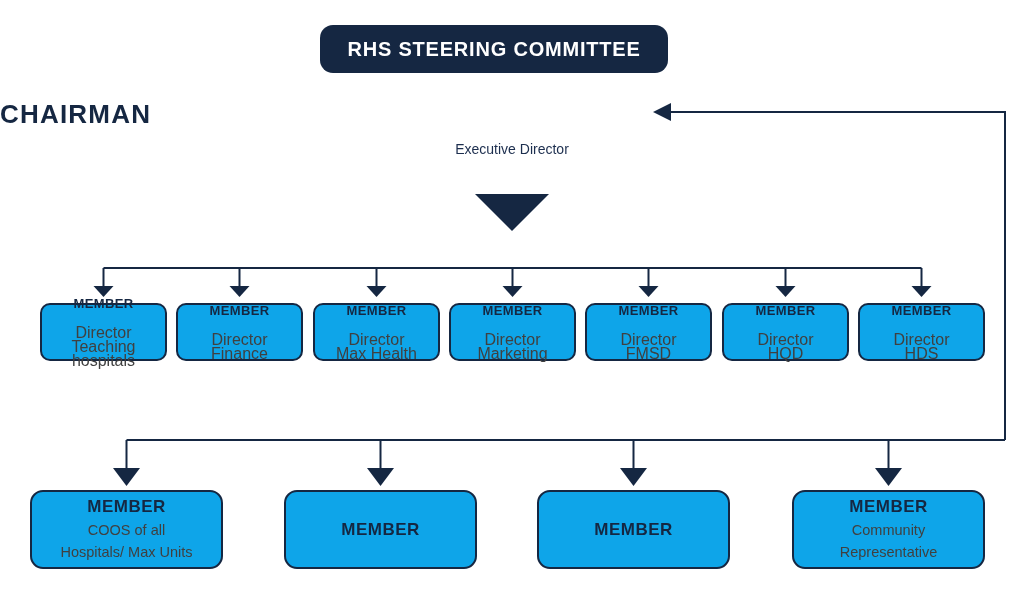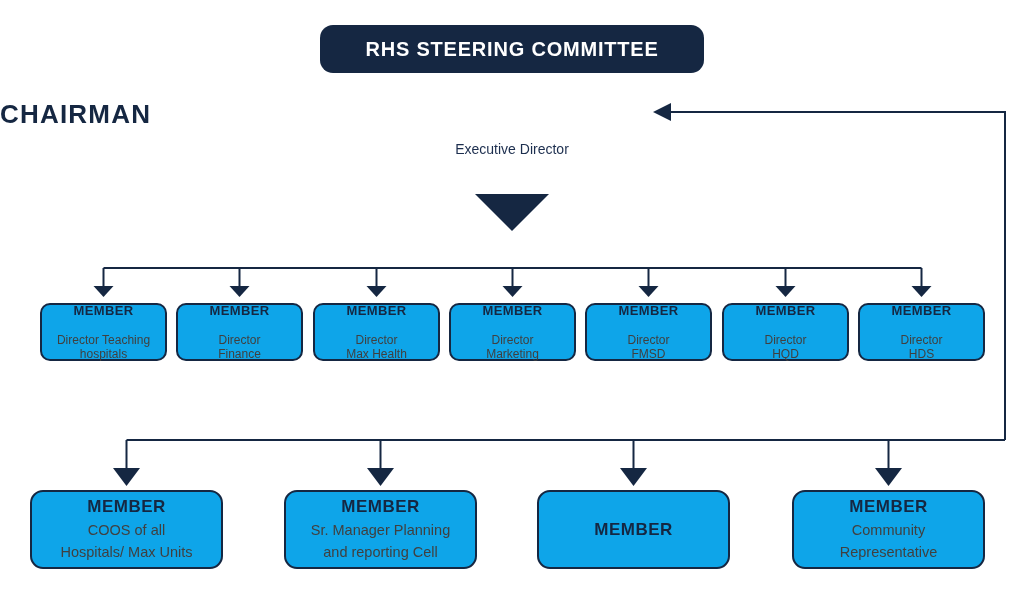--- a/index.html
+++ b/index.html
@@ -1,21 +1,21 @@
 <!DOCTYPE html>
 <html><head>
 <meta charset="utf-8">
 <style>
   html,body { margin:0; padding:0; background:#ffffff; }
   .canvas {
     position:relative; width:1024px; height:614px; background:#ffffff;
     font-family:"Liberation Sans", sans-serif; overflow:hidden;
   }
   .banner {
-    position:absolute; left:320px; top:25px; width:384px; height:48px;
+    position:absolute; left:320px; top:25px; width:348px; height:48px;
     background:#152742; border-radius:13px;
     display:flex; align-items:center; justify-content:center;
     color:#ffffff; font-weight:bold; font-size:20px; letter-spacing:0.8px;
   }
   .chairman-title {
     position:absolute; left:0; top:100px; width:816px; text-align:left;
     color:#152742; font-weight:bold; font-size:26px; letter-spacing:1.2px; line-height:28px;
   }
   .chairman-subtitle {
     position:absolute; left:0; top:136px; width:1024px; text-align:center;
@@ -26,21 +26,21 @@
     position:absolute; background:#0ea5e9; border:2px solid #152742;
     display:flex; flex-direction:column; align-items:center; justify-content:center;
     text-align:center; box-sizing:border-box;
   }
   .r1 { width:127px; height:58px; top:303px; border-radius:10px; }
   .r2 { width:193px; height:79px; top:490px; border-radius:13px; }
   .m-title { color:#152742; font-weight:bold; }
   .r1 .m-title { font-size:13px; letter-spacing:0.4px; }
   .r2 .m-title { font-size:17px; letter-spacing:0.5px; }
   .m-sub { color:#404040; white-space:pre-line; }
-  .r1 .m-sub { font-size:12px; line-height:14px; margin-top:15px; }
+  .r1 .m-sub { font-size:16px; line-height:14px; margin-top:15px; }
   .r2 .m-sub { font-size:14.5px; line-height:22px; margin-top:2px; }
 </style>
 </head>
 <body>
 
 <div class="canvas">
 
   <svg class="connector-svg" width="1024" height="614" viewBox="0 0 1024 614">
 
     <g>
@@ -146,22 +146,20 @@
 HDS</div>
   </div>
 
   <div class="m-box r2" style="left:30px">
     <div class="m-title">MEMBER</div>
     <div class="m-sub">COOS of all
 Hospitals/ Max Units</div>
   </div>
   <div class="m-box r2" style="left:284px">
     <div class="m-title">MEMBER</div>
-    <div class="m-sub">Sr. Manager Planning
-and reporting Cell</div>
   </div>
   <div class="m-box r2" style="left:537px">
     <div class="m-title">MEMBER</div>
   </div>
   <div class="m-box r2" style="left:792px">
     <div class="m-title">MEMBER</div>
     <div class="m-sub">Community
 Representative</div>
   </div>
 

